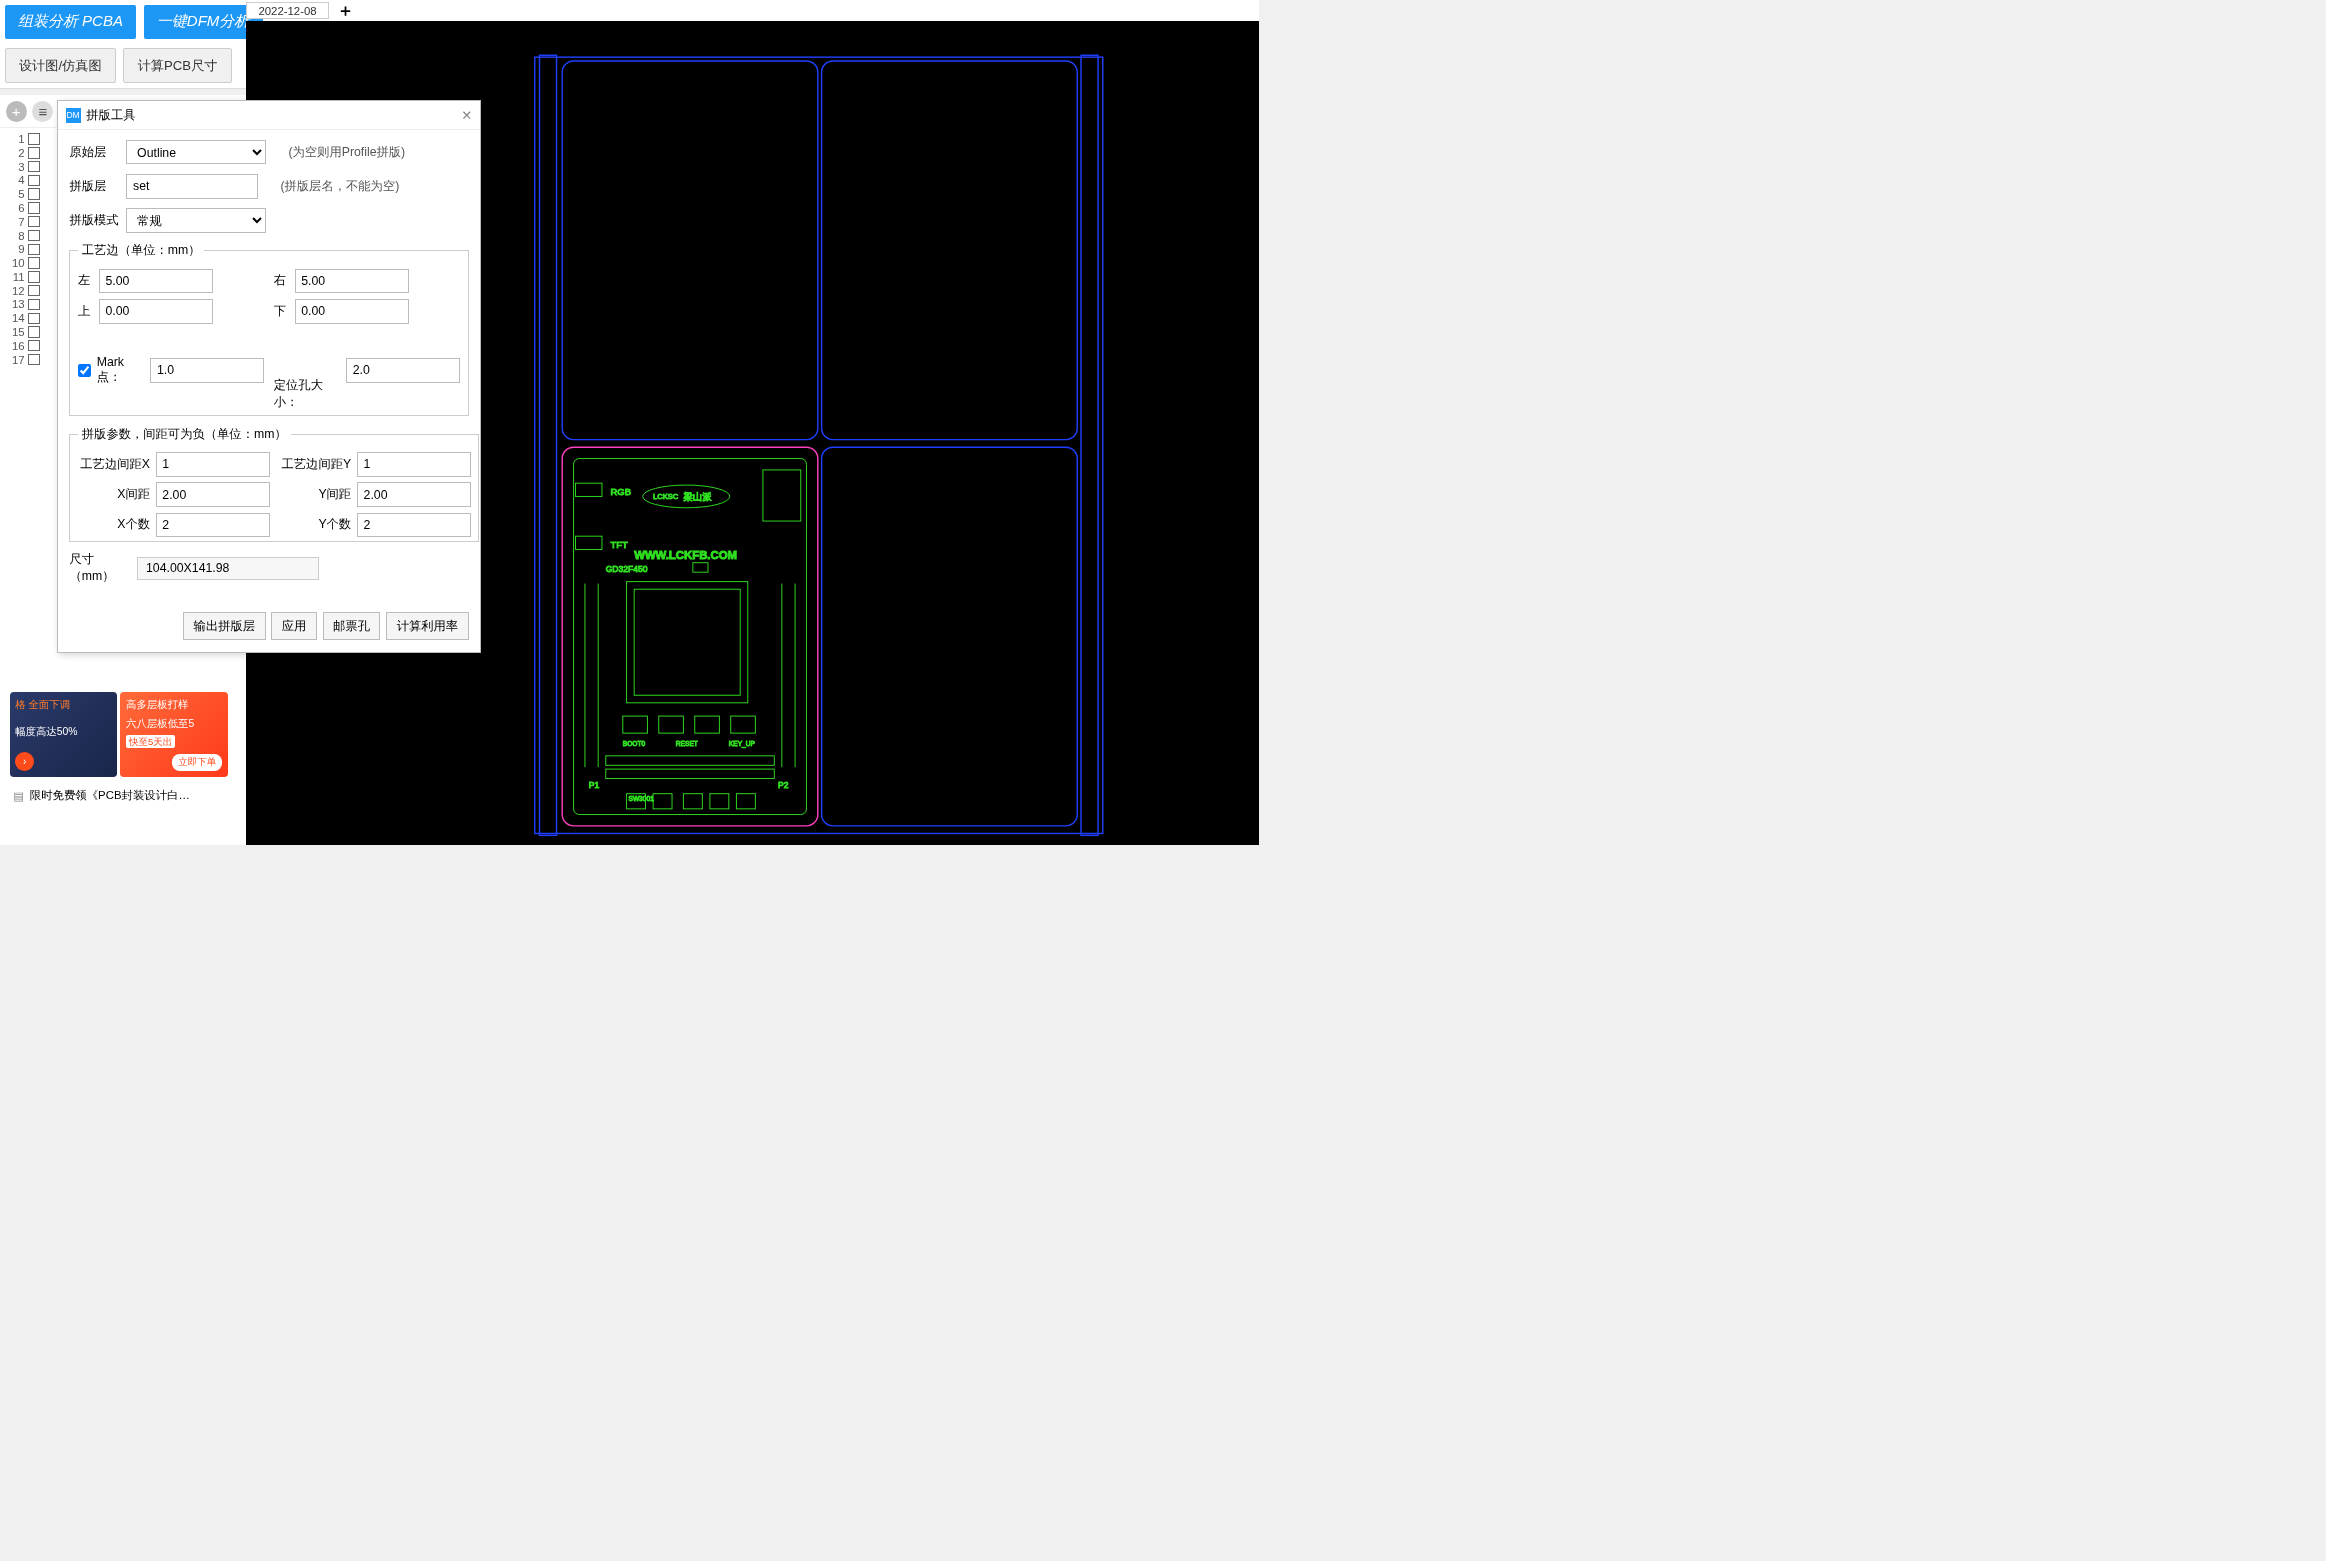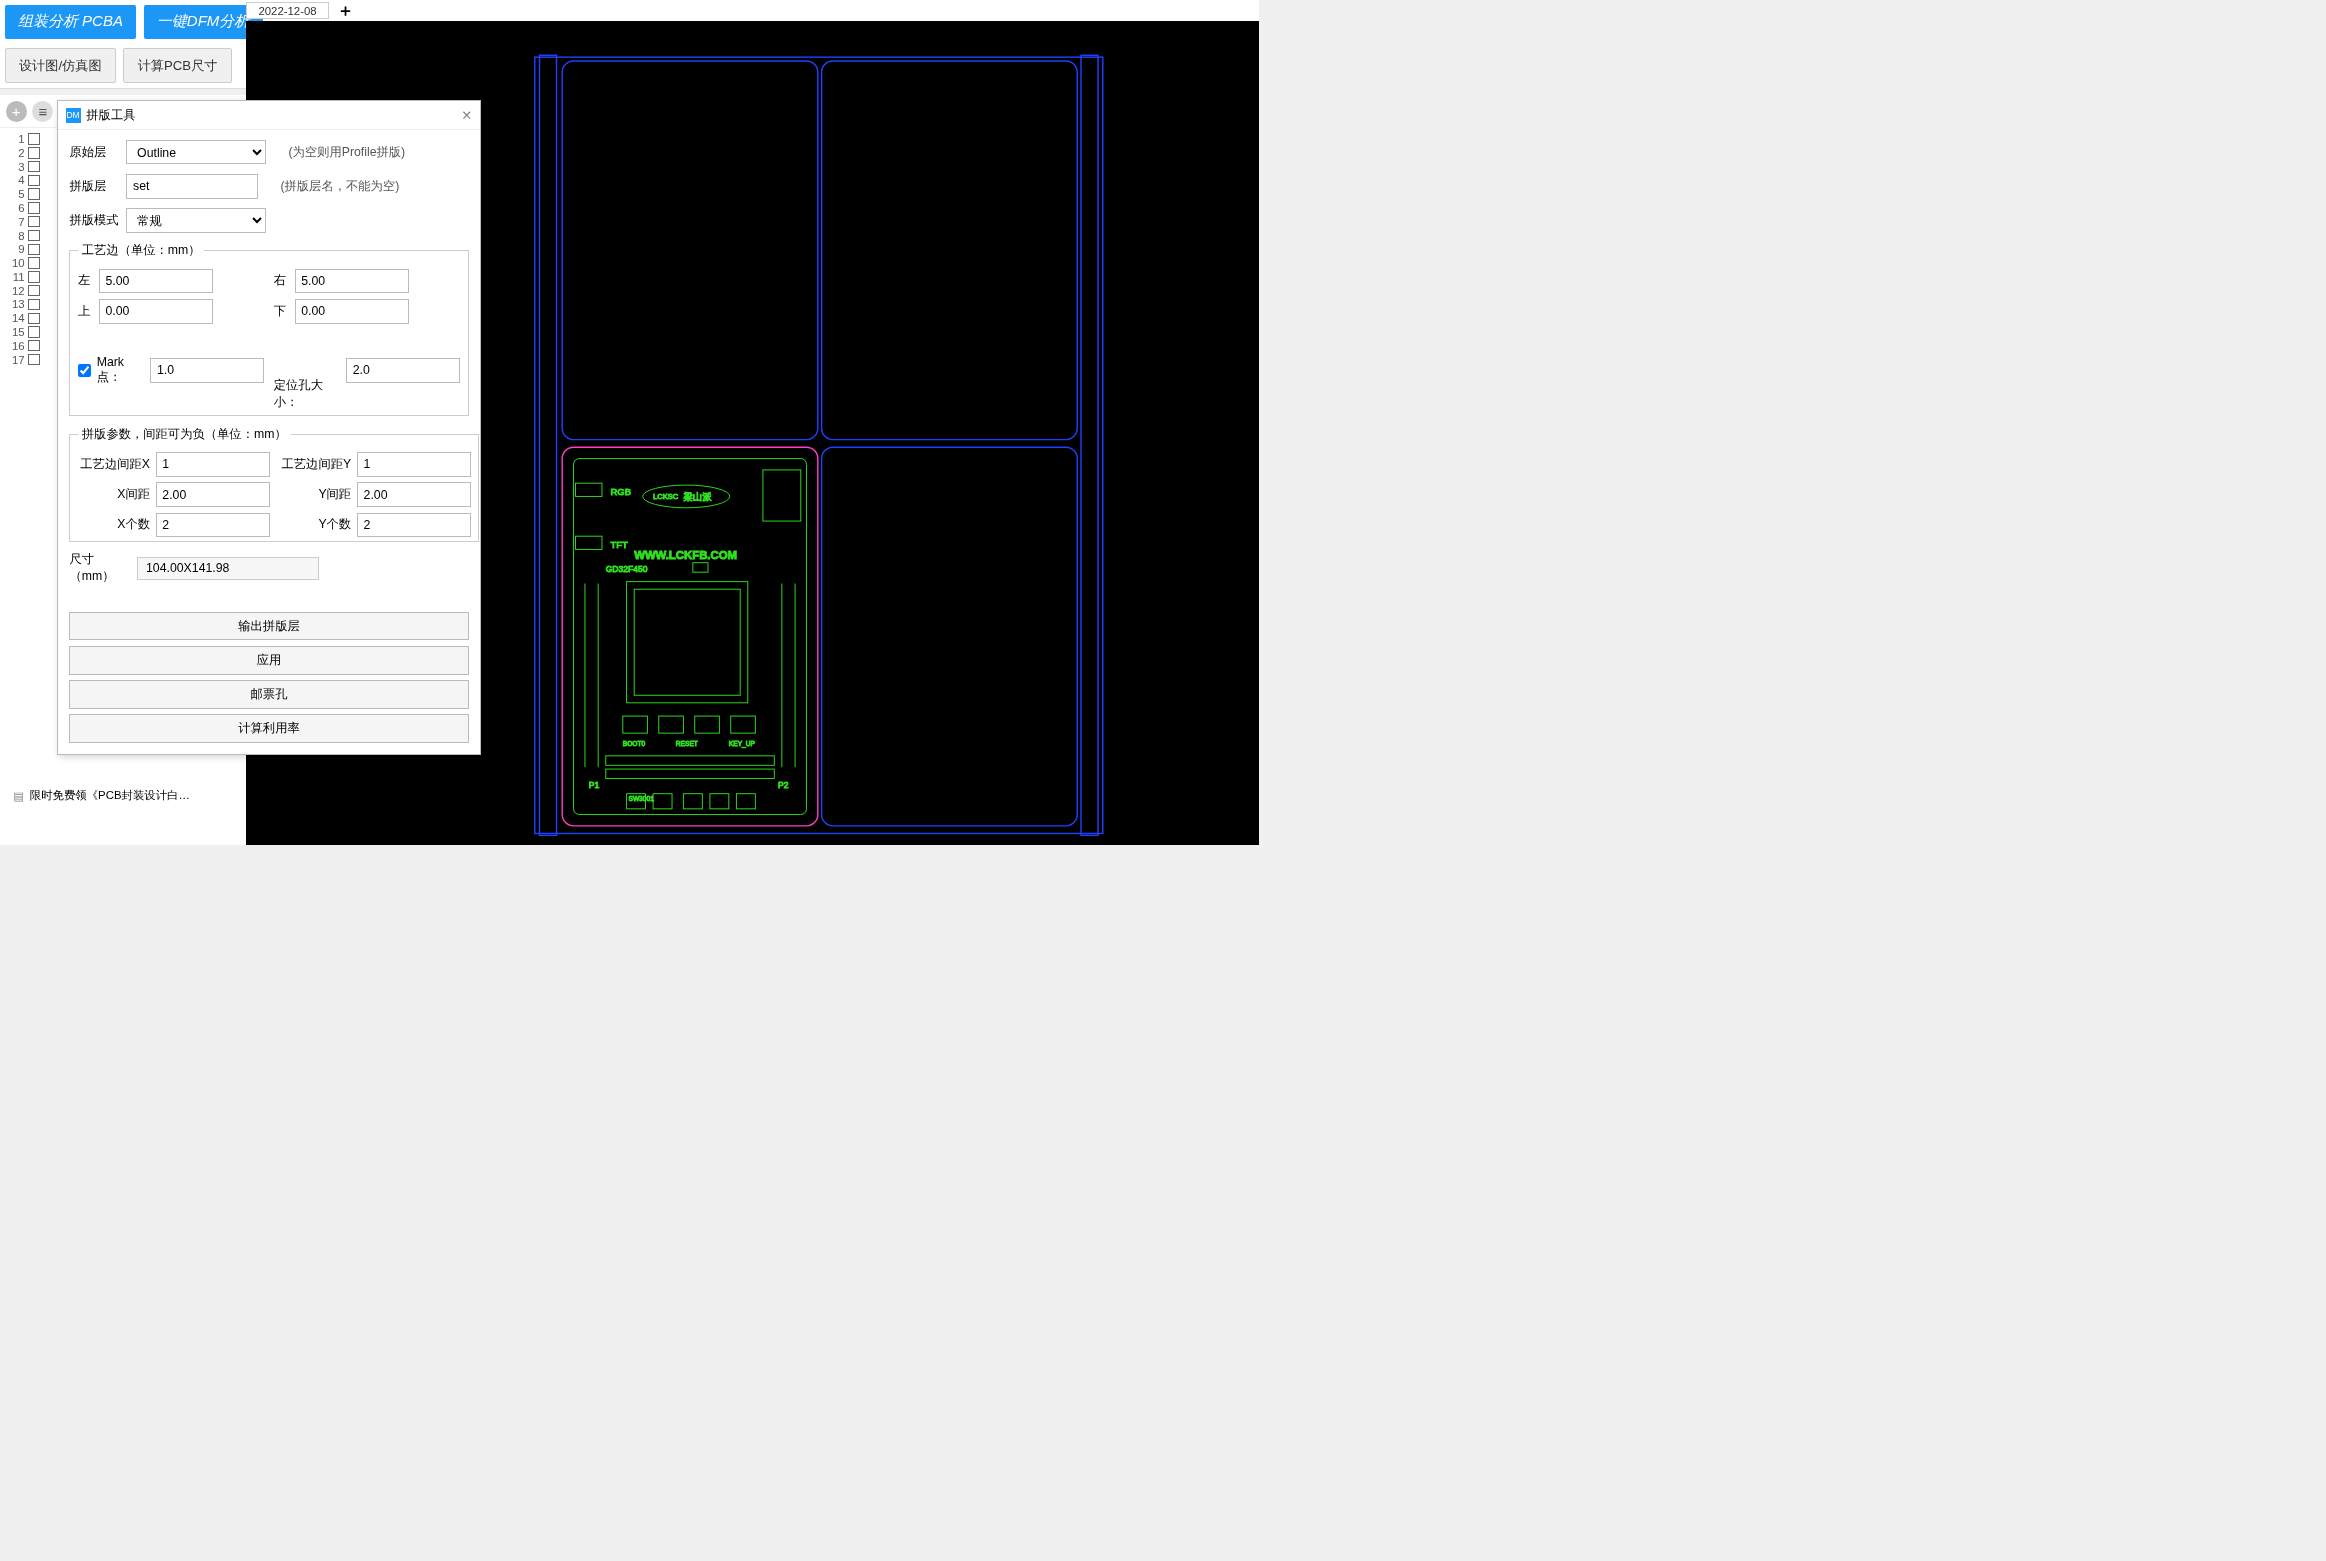--- a/index.html
+++ b/index.html
@@ -46,21 +46,21 @@
 .inp { width: 114px; height: 24.6px; }
 .hint { margin-left: 22px; color: #555; font-size: 12.3px; }
 fieldset { border: 0.9px solid #ccc; padding: 9.5px 7.6px 3.8px; margin-bottom: 9.5px; }
 legend { padding: 0 3.8px; font-size: 12.3px; }
 .grid2 { display: grid; grid-template-columns: 1fr 1fr; gap: 5.7px 9.5px; }
 .cell { display: flex; align-items: center; }
 .cell .clbl { width: 72px; text-align: right; margin-right: 5.7px; }
 .cell .clbl-l { width: 13.2px; margin-right: 7.6px; }
 .chk { margin-right: 5.7px; }
 .size-box { border: 0.9px solid #ccc; background: #f7f7f7; padding: 3.8px 7.6px; width: 182px; }
-.dlg-footer { display: flex; justify-content: flex-end; gap: 5.7px; padding: 7.6px 11.4px 11.4px; flex-direction: column; }
+.dlg-footer { display: flex; justify-content: flex-end; gap: 5.7px; padding: 7.6px 11.4px 11.4px; }
 .dlg-btn { background: #f5f5f5; border: 0.9px solid #bbb; padding: 4.7px 9.5px; font-size: 12.3px; cursor: pointer; }
 </style>
 </head>
 <body>
 
 <div class="toolbar">
   <button class="btn-primary">组装分析 PCBA</button>
   <button class="btn-primary">一键DFM分析</button>
 </div>
 <div class="toolbar-row2">
@@ -149,20 +149,33 @@
         <span class="layer-num">16</span>
         <span class="layer-chk"></span>
       </div>
       <div class="layer-row">
         <span class="layer-num">17</span>
         <span class="layer-chk"></span>
       </div>
     </div>
 
   <div class="ads">
+    <div class="ad-row">
+      <div class="ad-item ad1">
+        <div><span style="color:#ff7a2a;">格 全面下调</span></div>
+        <div>幅度高达50%</div>
+        <div style="width:19px;height:19px;background:#ff4a1a;border-radius:50%;display:flex;align-items:center;justify-content:center;">›</div>
+      </div>
+      <div class="ad-item ad2">
+        <div>高多层板打样</div>
+        <div>六八层板低至5</div>
+        <div style="font-size:9.5px;"><span style="background:#fff;color:#ff4a1a;padding:0.9px 2.8px;border-radius:1.9px;">快至5天出</span></div>
+        <div style="align-self:flex-end;background:#fff;color:#ff4a1a;padding:1.9px 5.7px;border-radius:7.6px;font-size:9.5px;">立即下单</div>
+      </div>
+    </div>
     <div class="link-row">
       <span style="color:#888;">▤</span>
       <span>限时免费领《PCB封装设计白…</span>
     </div>
   </div>
 </div>
 
 <div class="canvas">
   <svg class="pcb" viewBox="0 0 1070 870" style="font-size:13px">
 

